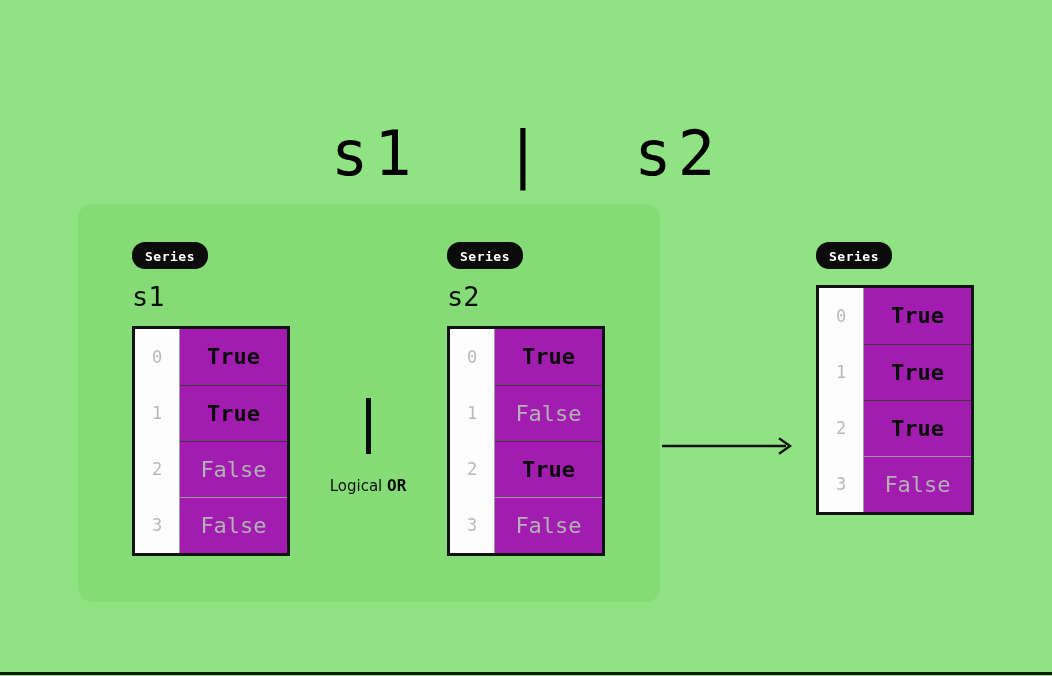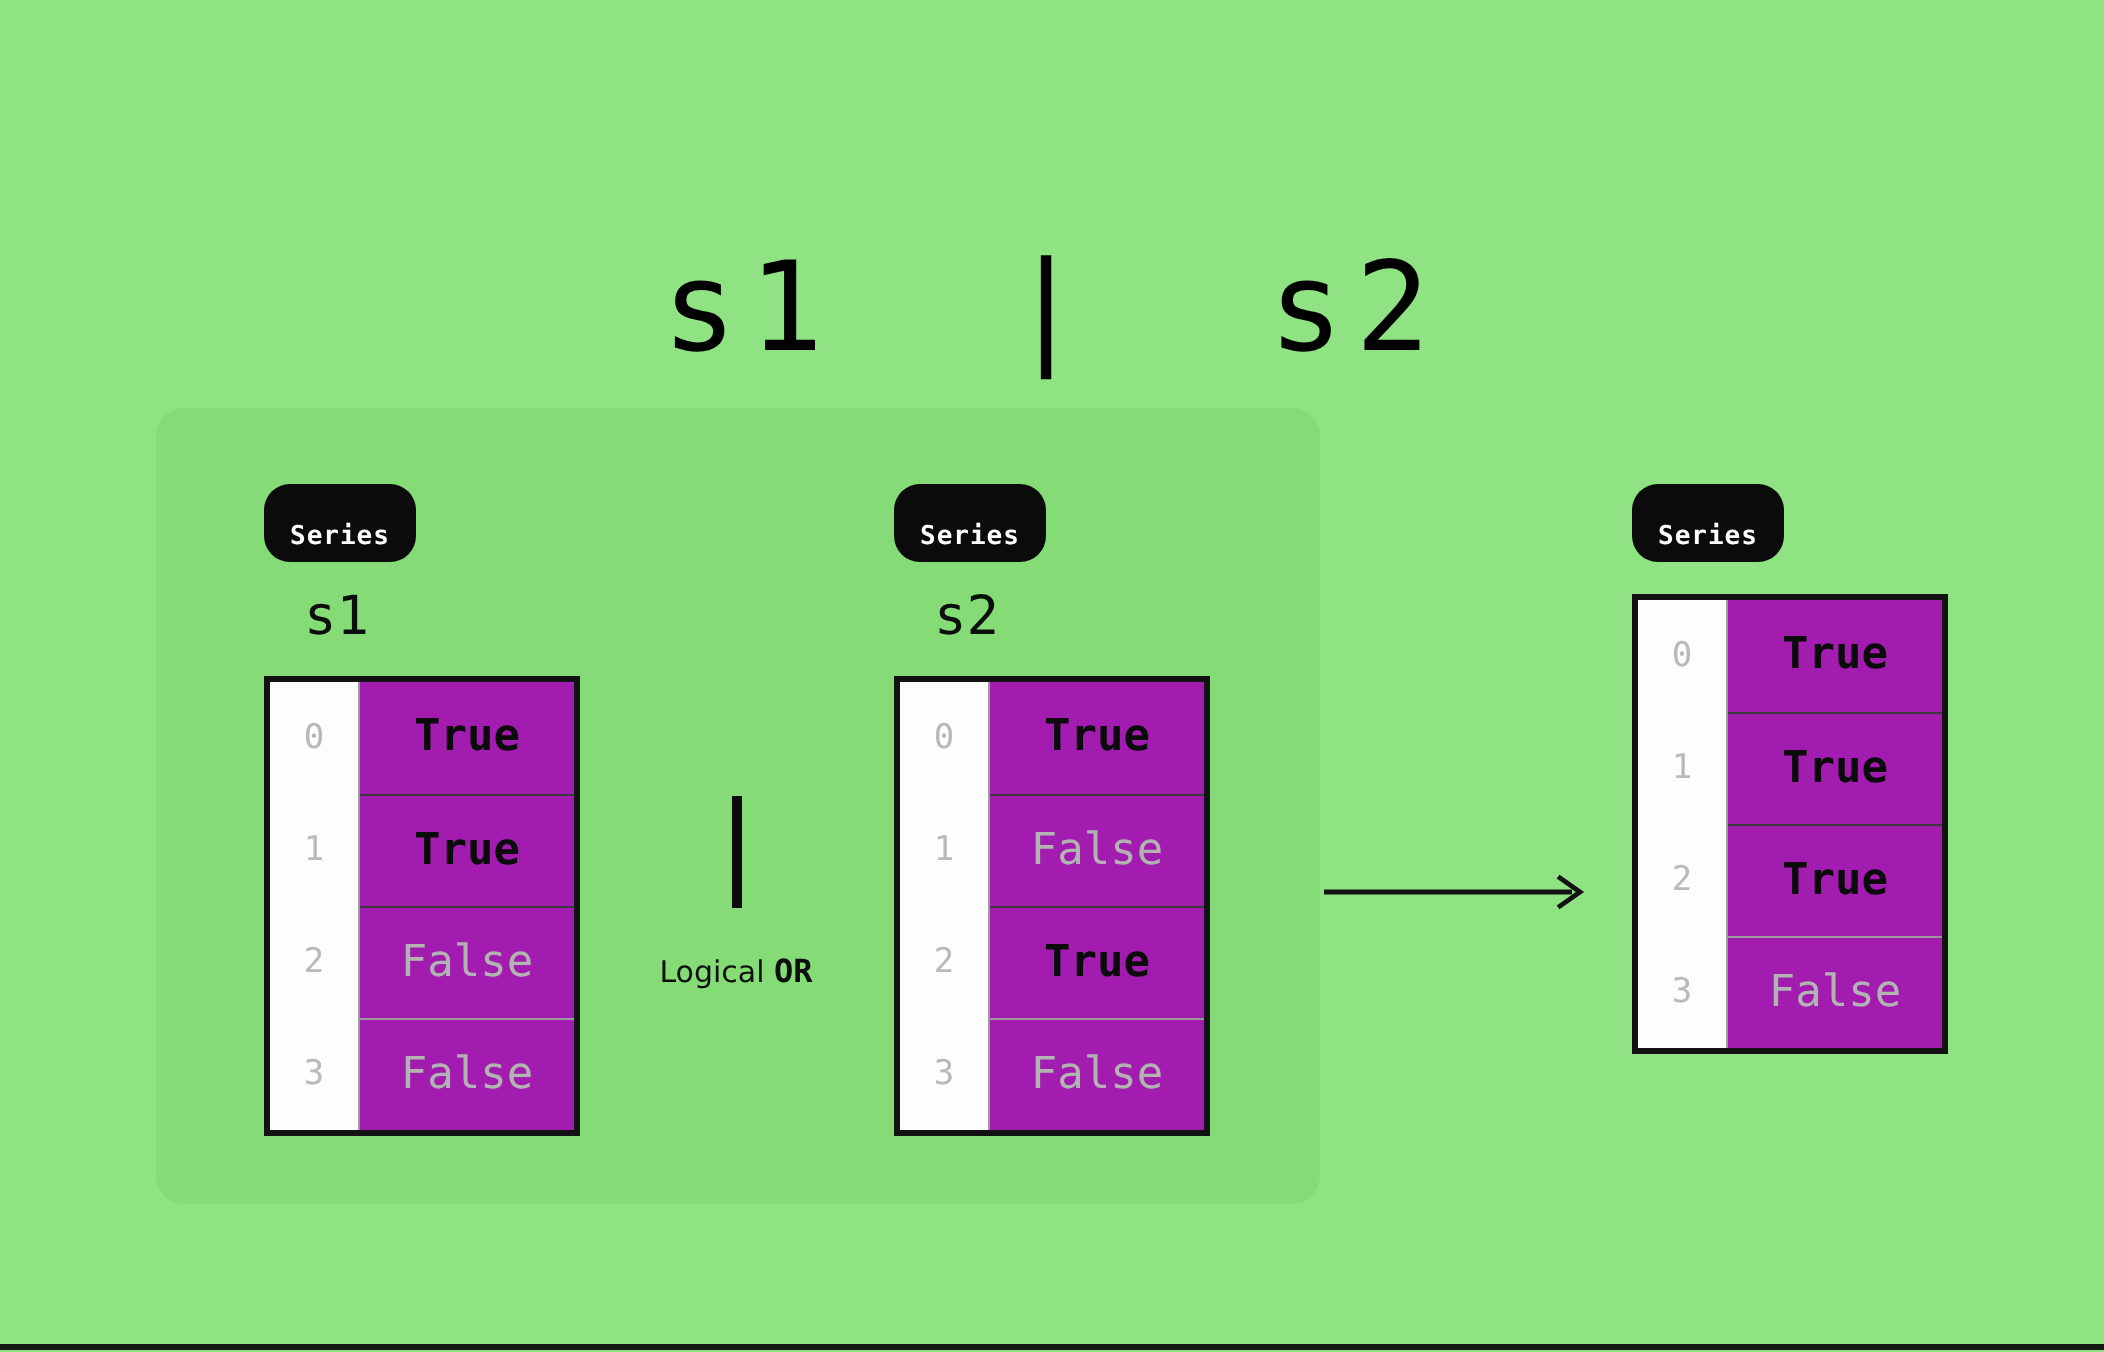--- a/index.html
+++ b/index.html
@@ -63,35 +63,34 @@
   #series-block-result  { left: 816px; }
 
   .series-badge {
     display: inline-block;
     background: #0b0b0b;
     color: #ffffff;
     font-family: "DejaVu Sans Mono", monospace;
     font-size: 13px;
     font-weight: 700;
     letter-spacing: 0.5px;
-    padding: 20px 13px 6px 13px;
+    padding: 8px 13px 6px 13px;
     border-radius: 13px;
     line-height: 1;
   }
 
   .series-name {
     margin-top: 14px;
     font-family: "DejaVu Sans Mono", monospace;
     font-size: 27px;
     font-weight: 400;
     color: #0b0f0b;
     letter-spacing: 0px;
     line-height: 1;
     white-space: pre;
-    margin-left: 20px;
   }
 
   
   .series-table {
     margin-top: 16px;
     border: 3px solid #121212;
     background: #ffffff;
     display: flex;
     width: 158px;
   }

